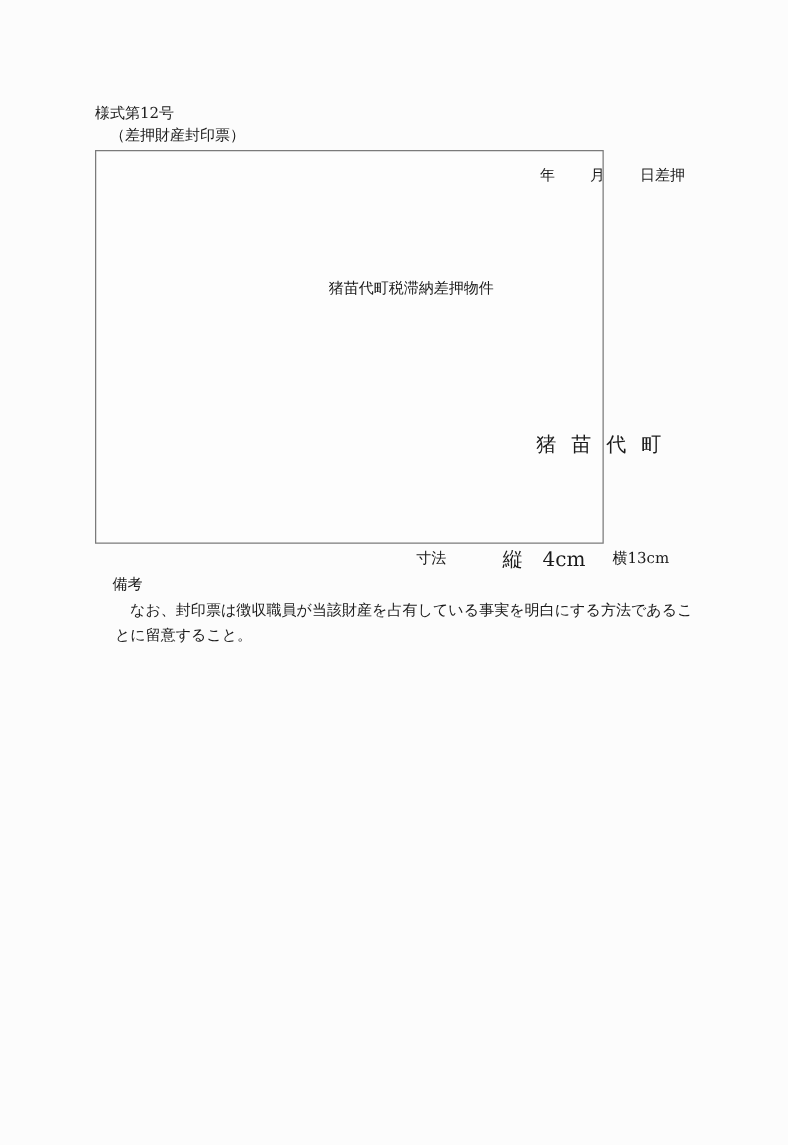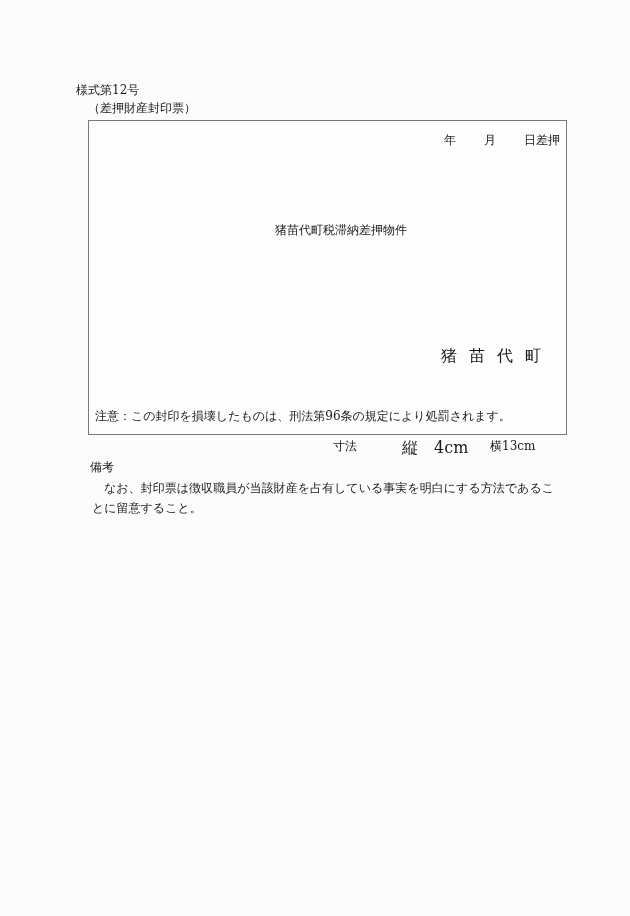--- a/index.html
+++ b/index.html
@@ -19,26 +19,25 @@
     }
     .abs { position: absolute; white-space: nowrap; }
 
     .form-number { left: 76px; top: 84px; font-size: 12px; }
     .form-subtitle { left: 88px; top: 102px; font-size: 12px; }
 
     .seal-box {
       position: absolute;
       left: 76px;
       top: 120px;
-      width: 479px;
+      width: 407px;
       height: 315px;
       border: 1.5px solid #7a7a7a;
       box-sizing: border-box;
       background: #fdfdfd;
-      margin-left: 12px;
     }
     .seal-date { position: absolute; left: 355px; top: 13px; font-size: 12px; white-space: nowrap; }
     .seal-date span { display: inline-block; }
     .seal-date .d-year { margin-right: 28px; }
     .seal-date .d-month { margin-right: 28px; }
 
     .seal-title { position: absolute; left: 186px; top: 103px; font-size: 12px; white-space: nowrap; }
     .seal-town { position: absolute; left: 352px; top: 227px; font-size: 16px; white-space: nowrap; letter-spacing: 12px; }
     .seal-notice { position: absolute; left: 6px; top: 289px; font-size: 12px; white-space: nowrap; }
 
@@ -68,21 +67,20 @@
 
 <div class="abs form-number">様式第12号</div>
 <div class="abs form-subtitle">（差押財産封印票）</div>
 
 <div class="seal-box">
   <div class="seal-date">
     <span class="d-year">年</span><span class="d-month">月</span><span class="d-day">日差押</span>
   </div>
   <div class="seal-title">猪苗代町税滞納差押物件</div>
   <div class="seal-town">猪苗代町</div>
-  <div class="seal-notice">注意：この封印を損壊したものは、刑法第96条の規定により処罰されます。</div>
 </div>
 
 <div class="abs dim-label">寸法</div>
 <div class="abs dim-height">縦　4cm</div>
 <div class="abs dim-width">横13cm</div>
 
 <div class="abs remarks-heading">備考</div>
 <div class="remarks-body">
   <p class="p2">なお、封印票は徴収職員が当該財産を占有している事実を明白にする方法であることに留意すること。</p>
 </div>

